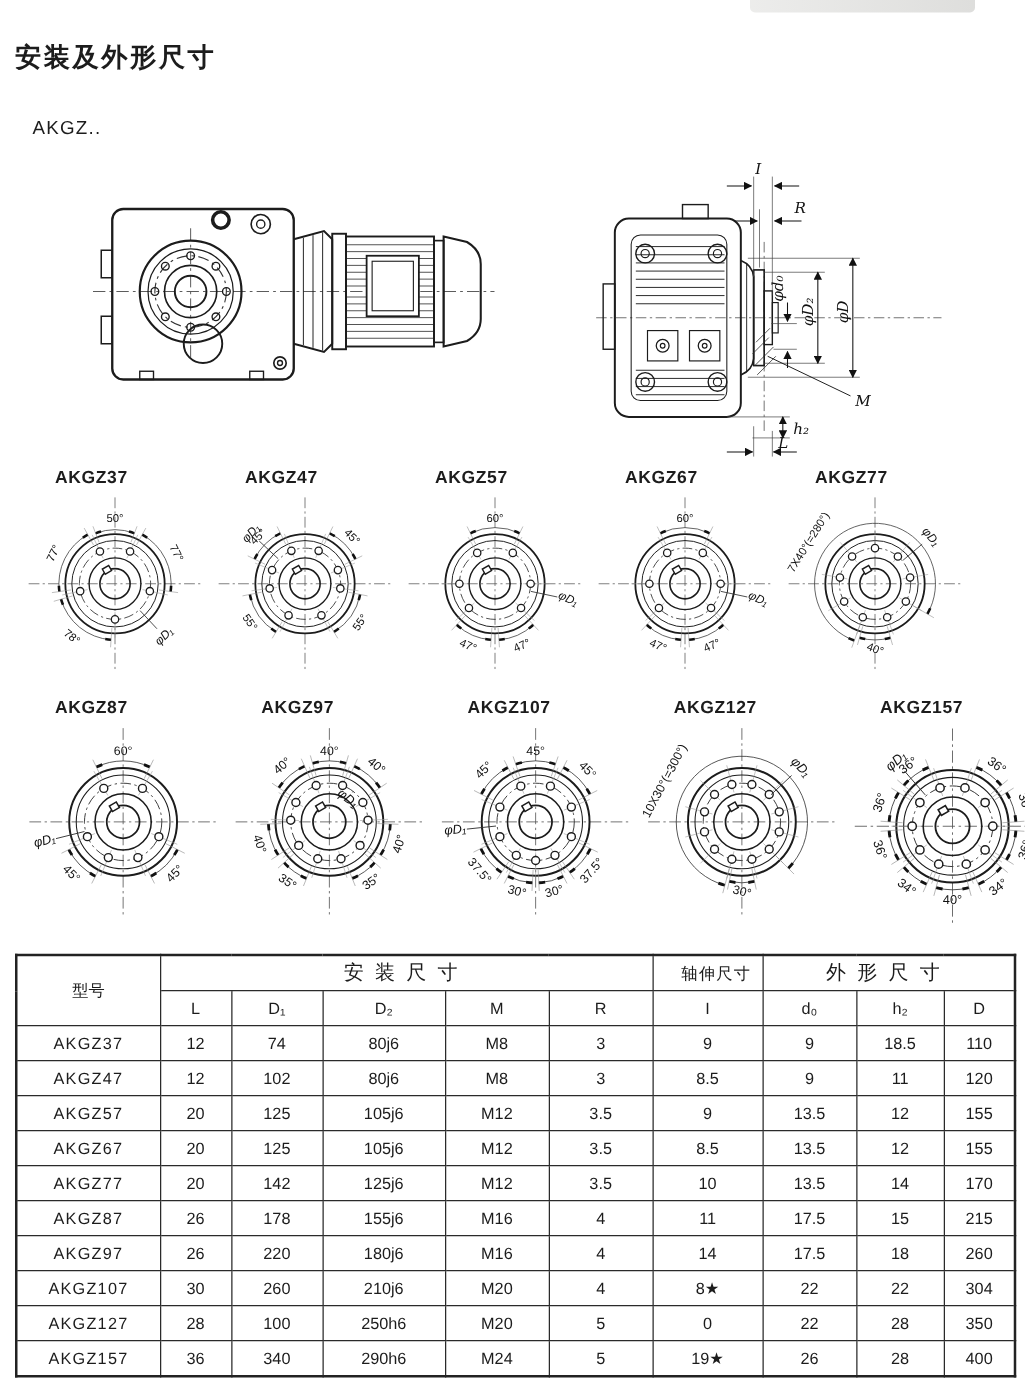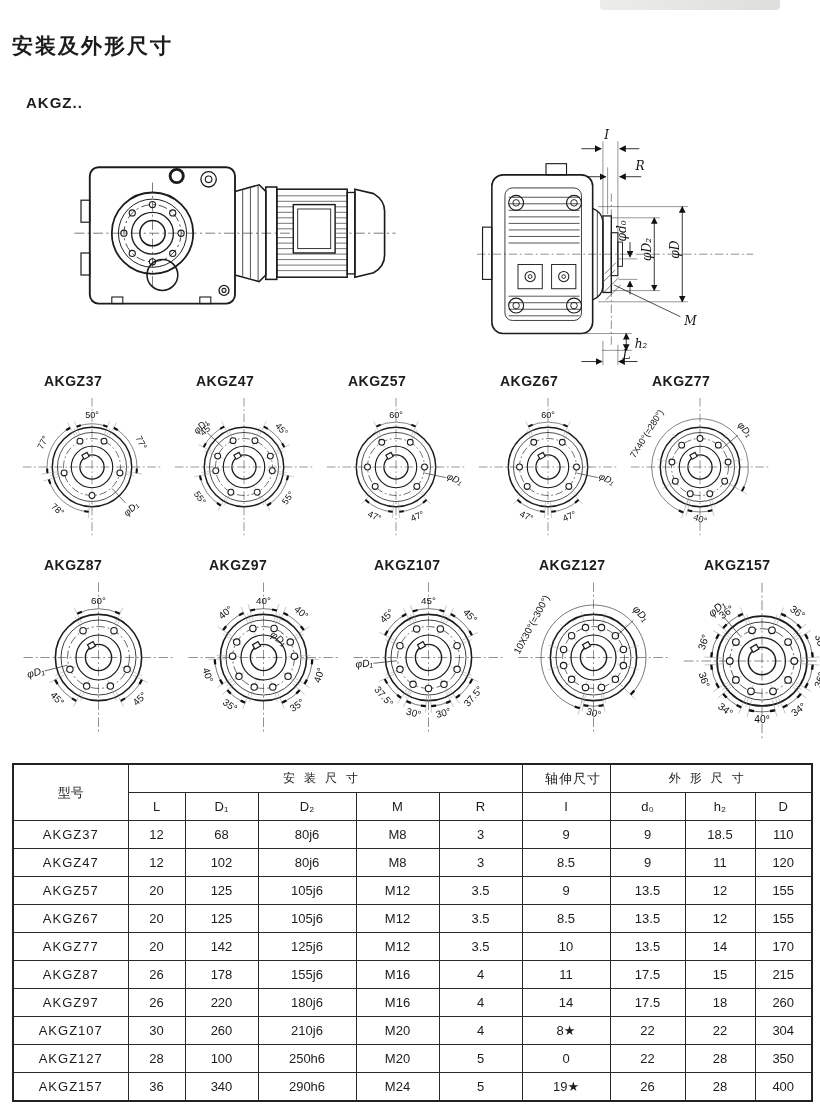--- a/index.html
+++ b/index.html
@@ -1,40 +1,40 @@
 <!DOCTYPE html>
 <html><head>
 <meta charset="utf-8">
 <style>
   html,body{margin:0;padding:0;background:#fff;}
   body{width:820px;height:1106px;position:relative;overflow:hidden;
        font-family:"Liberation Sans","DejaVu Sans",sans-serif;color:#1c1c1c;}
   .page{position:absolute;inset:0;padding:10px 10px 0 10px;box-sizing:border-box;}
   .page-title{font-size:21px;font-weight:bold;letter-spacing:2px;margin:22px 0 0 2px;}
-  .series-label{font-size:15px;font-weight:bold;letter-spacing:1px;margin:34px 0 0 16px;}
+  .series-label{font-size:15px;font-weight:normal;letter-spacing:1px;margin:34px 0 0 16px;}
   .scan-smudge{position:absolute;top:0;right:40px;width:180px;height:10px;
       background:linear-gradient(90deg,rgba(180,180,175,.25),rgba(160,160,155,.35));
       border-radius:0 0 4px 4px;}
   .drawings-row{display:flex;align-items:flex-start;margin:6px 0 0 60px;}
   .drawing-left{margin-top:26px;}
   .drawing-right{margin-left:66px;}
   .flange-row{display:flex;margin:4px 0 0 6px;}
   .flange-row2{margin-top:14px;}
   .flange-cell{display:flex;flex-direction:column;align-items:center;}
   .flange-name{align-self:flex-start;font-size:14px;font-weight:bold;letter-spacing:.5px;
       margin:0 0 2px 28px;}
   .ang{font-size:10.5px;fill:#111;font-family:"Liberation Sans","DejaVu Sans",sans-serif;}
   .phi{font-size:11px;font-style:italic;}
   .dim{font-size:13px;font-style:italic;fill:#111;
       font-family:"DejaVu Serif","Liberation Serif",serif;}
   table.dims{border-collapse:collapse;width:799px;margin:16px 0 0 2px;
       border:2px solid #222;table-layout:fixed;}
   table.dims th,table.dims td{border:1px solid #2a2a2a;text-align:center;
       font-size:13px;font-weight:normal;padding:0;height:27px;overflow:hidden;}
-  table.dims th.grp{letter-spacing:9px;font-size:12px;}
+  table.dims th.grp{letter-spacing:9px;font-size:16px;}
   table.dims th.grp-narrow{letter-spacing:1px;padding-left:14px;}
   table.dims td.model{letter-spacing:1px;}
 </style>
 </head>
 <body>
 
 <div class="page">
   <div class="scan-smudge"></div>
   <div class="page-title">安装及外形尺寸</div>
   <div class="series-label">AKGZ..</div>
@@ -888,21 +888,21 @@
         <th>I</th>
         <th>d₀</th>
         <th>h₂</th>
         <th>D</th>
       </tr>
     </thead>
     <tbody id="table-body">
         <tr>
           <td class="model">AKGZ37</td>
           <td>12</td>
-          <td>68</td>
+          <td>74</td>
           <td>80j6</td>
           <td>M8</td>
           <td>3</td>
           <td>9</td>
           <td>9</td>
           <td>18.5</td>
           <td>110</td>
         </tr>
         <tr>
           <td class="model">AKGZ47</td>

